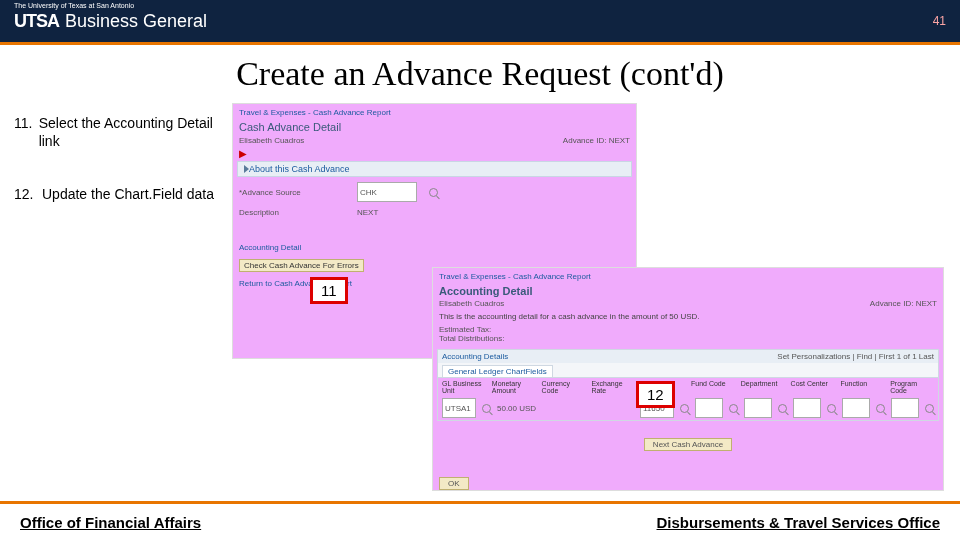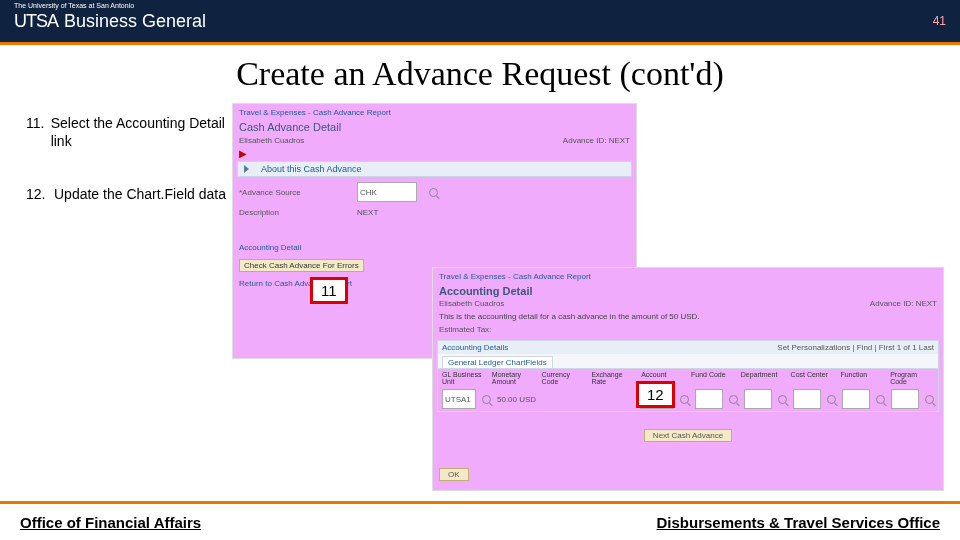--- a/index.html
+++ b/index.html
@@ -2,48 +2,48 @@
 <html><head>
 <meta charset="utf-8">
 <style>
   * { box-sizing: border-box; margin: 0; padding: 0; }
   body { width: 960px; height: 540px; font-family: Arial, sans-serif; background: #fff; position: relative; overflow: hidden; }
 
   
   .hdr { height: 42px; background: #0f2340; display: flex; align-items: center; padding: 0 14px; justify-content: space-between; }
   .hdr .brand { display: flex; align-items: baseline; gap: 6px; }
   .brand-tag { position: absolute; top: 2px; left: 14px; font-size: 7px; color: #fff; }
-  .brand-utsa { color: #fff; font-weight: 400; font-size: 18px; letter-spacing: -1px; }
+  .brand-utsa { color: #fff; font-weight: 700; font-size: 18px; letter-spacing: -1px; }
   .brand-ba { color: #fff; font-size: 18px; font-weight: 300; }
   .hdr .pg { color: #fca5a5; font-size: 12px; }
   .hdr-line { height: 3px; background: #e87500; }
 
   
   .title { font-family: "Times New Roman", serif; font-size: 34px; text-align: center; margin-top: 10px; margin-bottom: 6px; }
 
   
   .content { position: relative; height: 400px; }
 
   
-  .steps { position: absolute; left: 26px; top: 16px; width: 200px; font-size: 14px; line-height: 1.25; }
+  .steps { position: absolute; left: 14px; top: 16px; width: 200px; font-size: 14px; line-height: 1.25; }
   .step { display: flex; margin-bottom: 36px; }
   .step-num { width: 28px; }
   .step-txt {}
 
   
   .shot { position: absolute; background: #f0abfc; border: 1px solid #ddd; font-size: 8px; color: #555; }
   .shot1 { left: 232px; top: 4px; width: 405px; height: 256px; }
   .shot2 { left: 432px; top: 168px; width: 512px; height: 224px; }
 
   
   .s1-bc { color: #1a5a9e; padding: 4px 6px; }
   .s1-ttl { color: #3a5a7a; font-size: 11px; padding: 0 6px; }
   .s1-name { padding: 3px 6px; display: flex; justify-content: space-between; }
   .s1-mark { color: #c00; font-size: 10px; padding: 0 6px; }
-  .s1-bar { background: #e8eef5; color: #1a5a9e; font-size: 9px; padding: 2px 6px; margin: 2px 4px; border: 1px solid #c9d6e4; display: flex; align-items: center; gap: 12px; }
+  .s1-bar { background: #e8eef5; color: #1a5a9e; font-size: 9px; padding: 2px 6px; margin: 2px 4px; border: 1px solid #c9d6e4; display: flex; align-items: center; gap: 0; }
   .tri { width: 0; height: 0; border-top: 4px solid transparent; border-bottom: 4px solid transparent; border-left: 5px solid #5a7a9a; }
   .s1-row { display: flex; padding: 3px 6px; align-items: center; gap: 8px; }
   .s1-lbl { width: 110px; }
   .inp { border: 1px solid #aaa; background: #fff; height: 20px; padding: 0 2px; font-size: 8px; display: inline-flex; align-items: center; }
   .mag { width: 9px; height: 9px; border: 1px solid #888; border-radius: 50%; position: relative; display: inline-block; margin-left: 4px; }
   .mag:after { content: ""; position: absolute; width: 4px; height: 1px; background: #888; bottom: -2px; right: -3px; transform: rotate(45deg); }
   .s1-link { color: #1a5a9e; padding: 3px 6px; }
   .btn-like { display: inline-block; background: #f3e9c6; border: 1px solid #c0b070; padding: 1px 4px; margin: 4px 6px; color: #333; }
 
   .callout { position: absolute; border: 3px solid #d00; background: #fff; font-size: 15px; font-weight: 400; padding: 2px 8px; color: #000; }
@@ -135,20 +135,21 @@
     <div class="s2-name">
       <span>Elisabeth Cuadros</span>
       <span>
         <span>Advance ID:</span>
         <span>NEXT</span>
       </span>
     </div>
     <div class="s2-desc">This is the accounting detail for a cash advance in the amount of 50 USD.</div>
     <div style="padding:2px 6px">
       <div>Estimated Tax:</div>
+      <div>Total Distributions:</div>
     </div>
     <div class="s2-box">
       <div class="s2-box-hd">
         <span style="color:#1a5a9e">Accounting Details</span>
         <span>
           <span>Set Personalizations | Find |</span>
           <span>First   1 of 1   Last</span>
         </span>
       </div>
       <div class="s2-tabbar">

